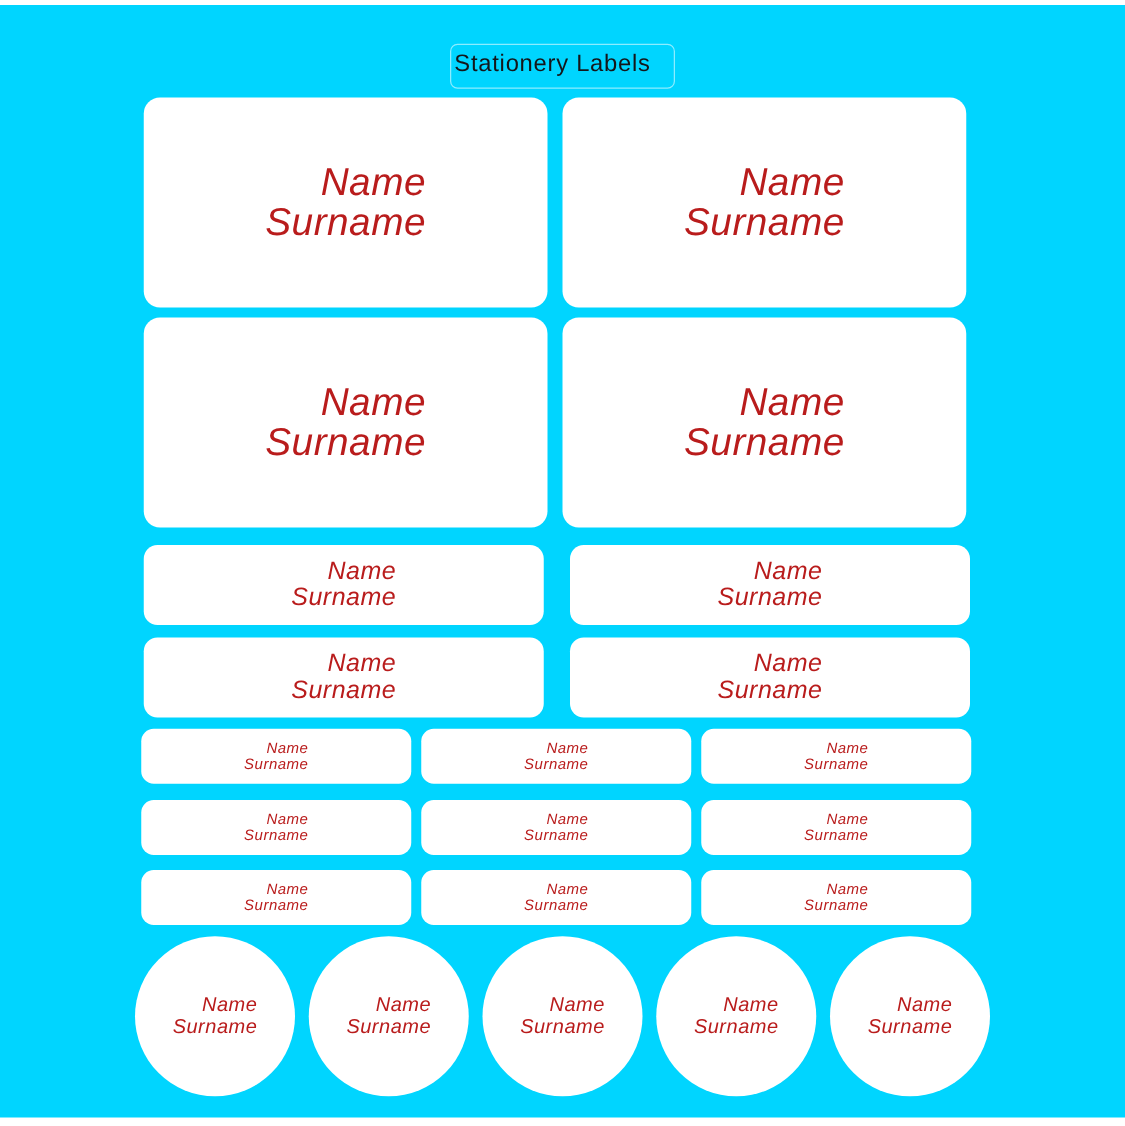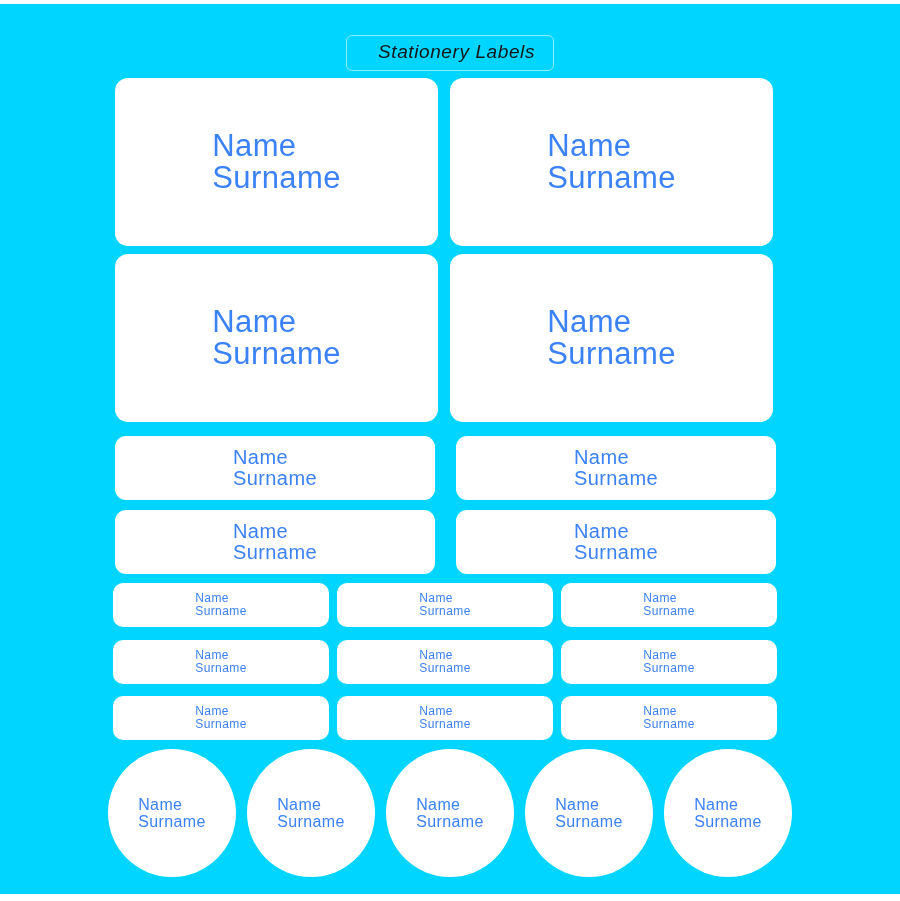--- a/index.html
+++ b/index.html
@@ -27,25 +27,24 @@
   
   #title-wrap {
     position: absolute;
     left: 0;
     top: 31px;
     width: 900px;
     text-align: center;
   }
   #title-box {
     display: inline-block;
-    padding: 6px 18px 8px 31px;
+    padding: 6px 18px 8px 2px;
     border: 1px solid rgba(255,255,255,0.55);
     border-radius: 6px;
     background: transparent;
-    font-style: italic;
   }
   #title-text {
     font-family: "Liberation Sans", sans-serif;
     font-size: 19px;
     font-weight: 300;
     letter-spacing: 0.6px;
     color: #14161a;
     line-height: 1;
     white-space: nowrap;
   }
@@ -53,25 +52,26 @@
   
   .label {
     position: absolute;
     background: #ffffff;
     display: flex;
     align-items: center;
     justify-content: center;
     box-sizing: border-box;
   }
   .label .lines {
-    text-align: left;
-    color: #3b82f6;
+    text-align: right;
+    color: #b91c1c;
     font-family: "Liberation Sans", sans-serif;
     font-weight: 300;
     letter-spacing: 0.4px;
+    font-style: italic;
   }
   .label .lines .l1,
   .label .lines .l2 {
     display: block;
     white-space: nowrap;
   }
 
   
   .label.size-large {
     width: 323px;

